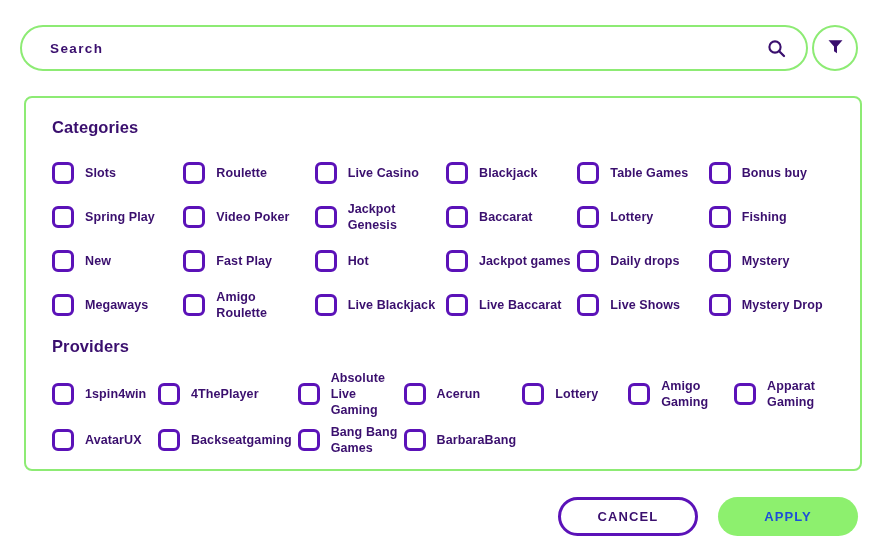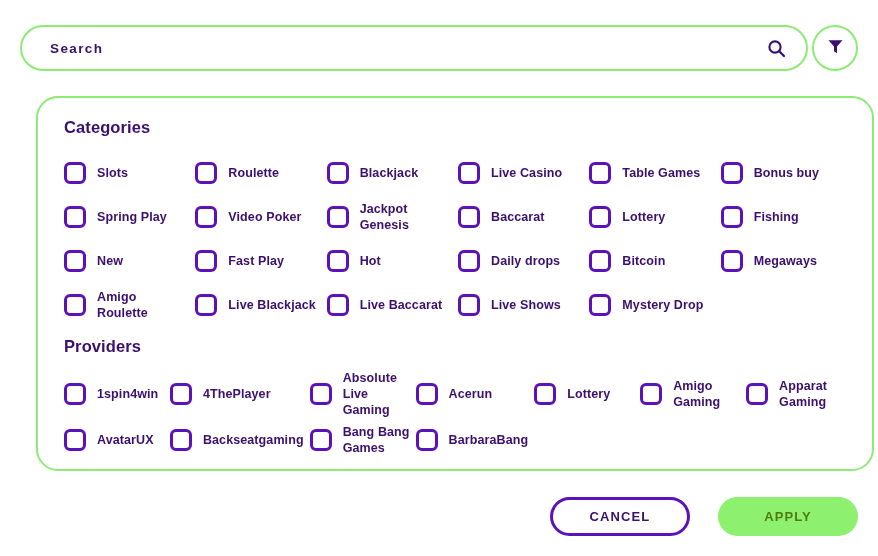--- a/index.html
+++ b/index.html
@@ -83,26 +83,26 @@
     display: flex;
     align-items: center;
     justify-content: center;
     cursor: pointer;
     padding: 0;
   }
 
   
   .panel {
     position: absolute;
-    left: 36px;
+    left: 24px;
     top: 96px;
     width: 838px;
     height: 375px;
     border: 2px solid #8DEB74;
-    border-radius: 22px;
+    border-radius: 8px;
     background: #fff;
     box-sizing: border-box;
     padding: 14px 26px 10px 26px;
     overflow: hidden;
   }
 
   .section-title {
     font-size: 16.5px;
     font-weight: bold;
     color: #3A0F6E;
@@ -153,21 +153,21 @@
   
   .footer {
     position: absolute;
     left: 20px;
     top: 496px;
     width: 838px;
     height: 40px;
     display: flex;
     justify-content: flex-end;
     align-items: center;
-    gap: 28px;
+    gap: 20px;
   }
   .btn {
     height: 39px;
     border-radius: 20px;
     font-family: "Liberation Sans", sans-serif;
     font-size: 13px;
     font-weight: bold;
     letter-spacing: 1.1px;
     cursor: pointer;
     box-sizing: border-box;
@@ -175,21 +175,21 @@
   .btn-cancel {
     width: 140px;
     background: #fff;
     border: 3px solid #5B12B8;
     color: #3A0F6E;
   }
   .btn-apply {
     width: 140px;
     background: #8DF06E;
     border: none;
-    color: #4d7c0f;
+    color: #1d4ed8;
   }
 </style>
 </head>
 <body>
 
 <div class="root">
 
   <div class="search-row">
     <div class="search-box">
       <input class="search-input" type="text" placeholder="Search" style="">
@@ -217,28 +217,28 @@
           <div class="cb-item">
             <span class="cb-box"></span>
             <span class="cb-label">Slots</span>
           </div>
           <div class="cb-item">
             <span class="cb-box"></span>
             <span class="cb-label">Roulette</span>
           </div>
           <div class="cb-item">
             <span class="cb-box"></span>
+            <span class="cb-label">Live Casino</span>
+          </div>
+          <div class="cb-item">
+            <span class="cb-box"></span>
             <span class="cb-label">Blackjack</span>
           </div>
           <div class="cb-item">
             <span class="cb-box"></span>
-            <span class="cb-label">Live Casino</span>
-          </div>
-          <div class="cb-item">
-            <span class="cb-box"></span>
             <span class="cb-label">Table Games</span>
           </div>
           <div class="cb-item">
             <span class="cb-box"></span>
             <span class="cb-label">Bonus buy</span>
           </div>
           <div class="cb-item">
             <span class="cb-box"></span>
             <span class="cb-label">Spring Play</span>
           </div>
@@ -269,25 +269,29 @@
           <div class="cb-item">
             <span class="cb-box"></span>
             <span class="cb-label">Fast Play</span>
           </div>
           <div class="cb-item">
             <span class="cb-box"></span>
             <span class="cb-label">Hot</span>
           </div>
           <div class="cb-item">
             <span class="cb-box"></span>
+            <span class="cb-label">Jackpot games</span>
+          </div>
+          <div class="cb-item">
+            <span class="cb-box"></span>
             <span class="cb-label">Daily drops</span>
           </div>
           <div class="cb-item">
             <span class="cb-box"></span>
-            <span class="cb-label">Bitcoin</span>
+            <span class="cb-label">Mystery</span>
           </div>
           <div class="cb-item">
             <span class="cb-box"></span>
             <span class="cb-label">Megaways</span>
           </div>
           <div class="cb-item">
             <span class="cb-box"></span>
             <span class="cb-label">Amigo Roulette</span>
           </div>
           <div class="cb-item">

